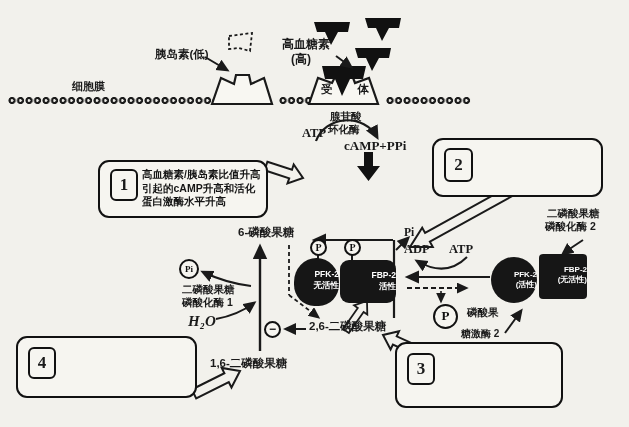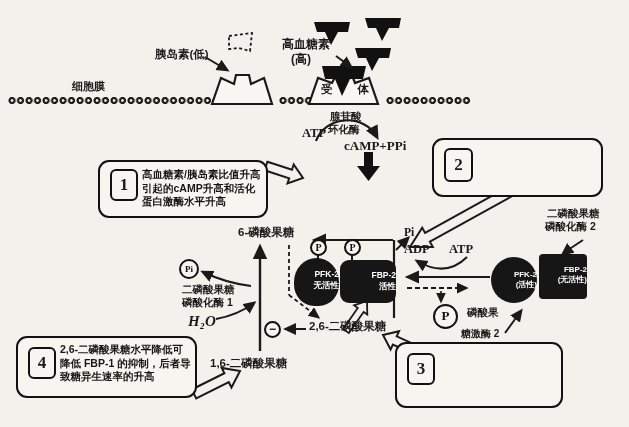--- a/index.html
+++ b/index.html
@@ -142,16 +142,15 @@
   <div class="callout" style="left:432px;top:138px;width:171px;height:59px;">
     <div class="badge" style="left:10px;top:8px;width:25px;height:30px;line-height:30px;">2</div>
   </div>
 
   <div class="callout" style="left:395px;top:342px;width:168px;height:66px;">
     <div class="badge" style="left:10px;top:9px;width:24px;height:28px;line-height:28px;">3</div>
   </div>
 
   <div class="callout" style="left:16px;top:336px;width:181px;height:62px;">
     <div class="badge" style="left:10px;top:9px;width:24px;height:28px;line-height:28px;">4</div>
-    <div class="txt" style="left:42px;top:5px;width:132px;">2,6-二磷酸果糖水平降低可降低 FBP-1 的抑制，后者导致糖异生速率的升高</div>
   </div>
 
 </div>
 
 </body></html>

